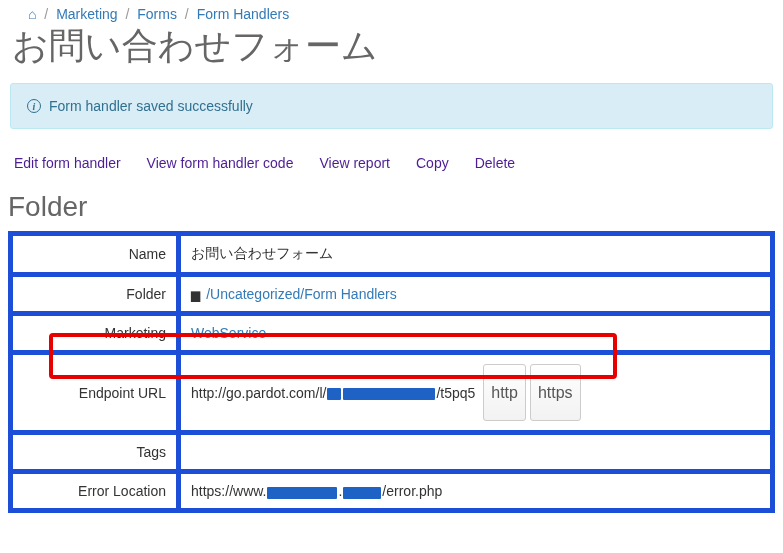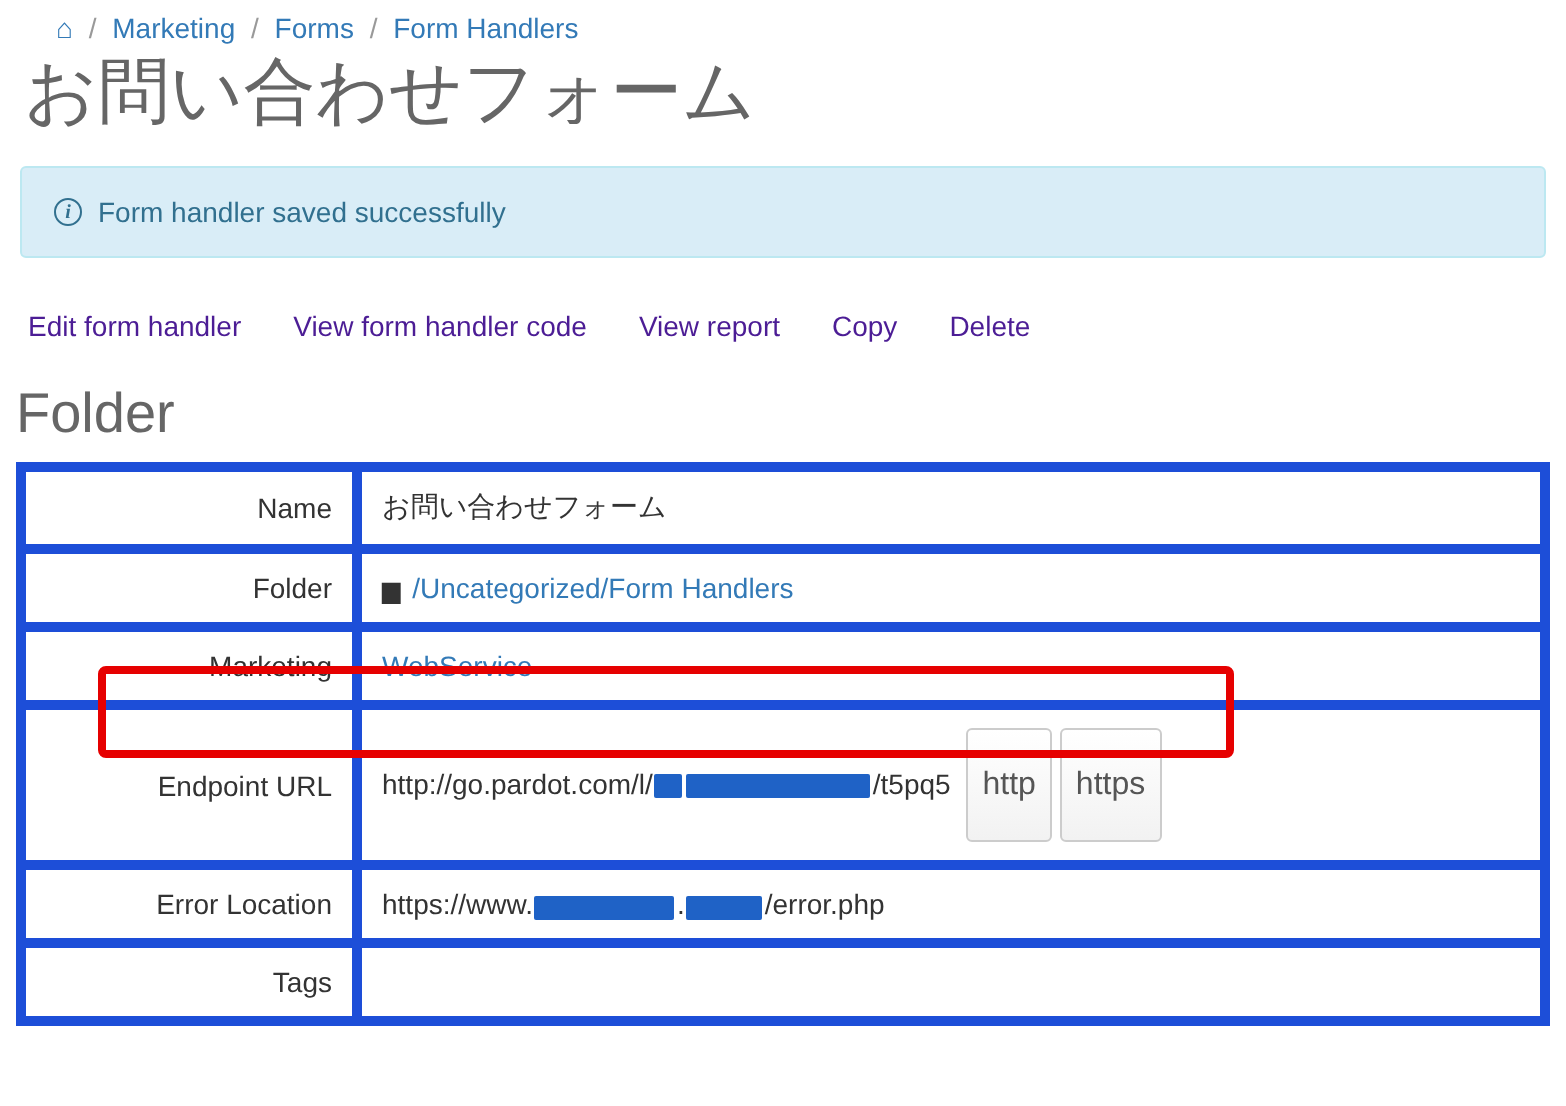--- a/index.html
+++ b/index.html
@@ -160,26 +160,26 @@
       </td>
     </tr>
     <tr id="endpoint-row">
       <td class="label">Endpoint URL</td>
       <td class="value">
         <span><span>http://go.pardot.com/l/</span><span class="redact" style="width:14px"></span><span class="redact" style="width:92px"></span><span>/t5pq5</span></span>
         <span class="btn-mini">http</span><span class="btn-mini">https</span>
       </td>
     </tr>
     <tr>
+      <td class="label">Tags</td>
+      <td class="value"></td>
+    </tr>
+    <tr>
       <td class="label">Error Location</td>
       <td class="value">
         <span>https://www.</span><span class="redact" style="width:70px"></span><span style="color:#333">.</span><span class="redact" style="width:38px"></span><span>/error.php</span>
       </td>
-    </tr>
-    <tr>
-      <td class="label">Tags</td>
-      <td class="value"></td>
     </tr>
   </tbody>
     </table>
 
   <div class="highlight-box" id="hl" style="left: 48.5px; top: 332.688px; width: 568px; height: 46.1875px;"></div>
 </div>
 
 </body></html>

